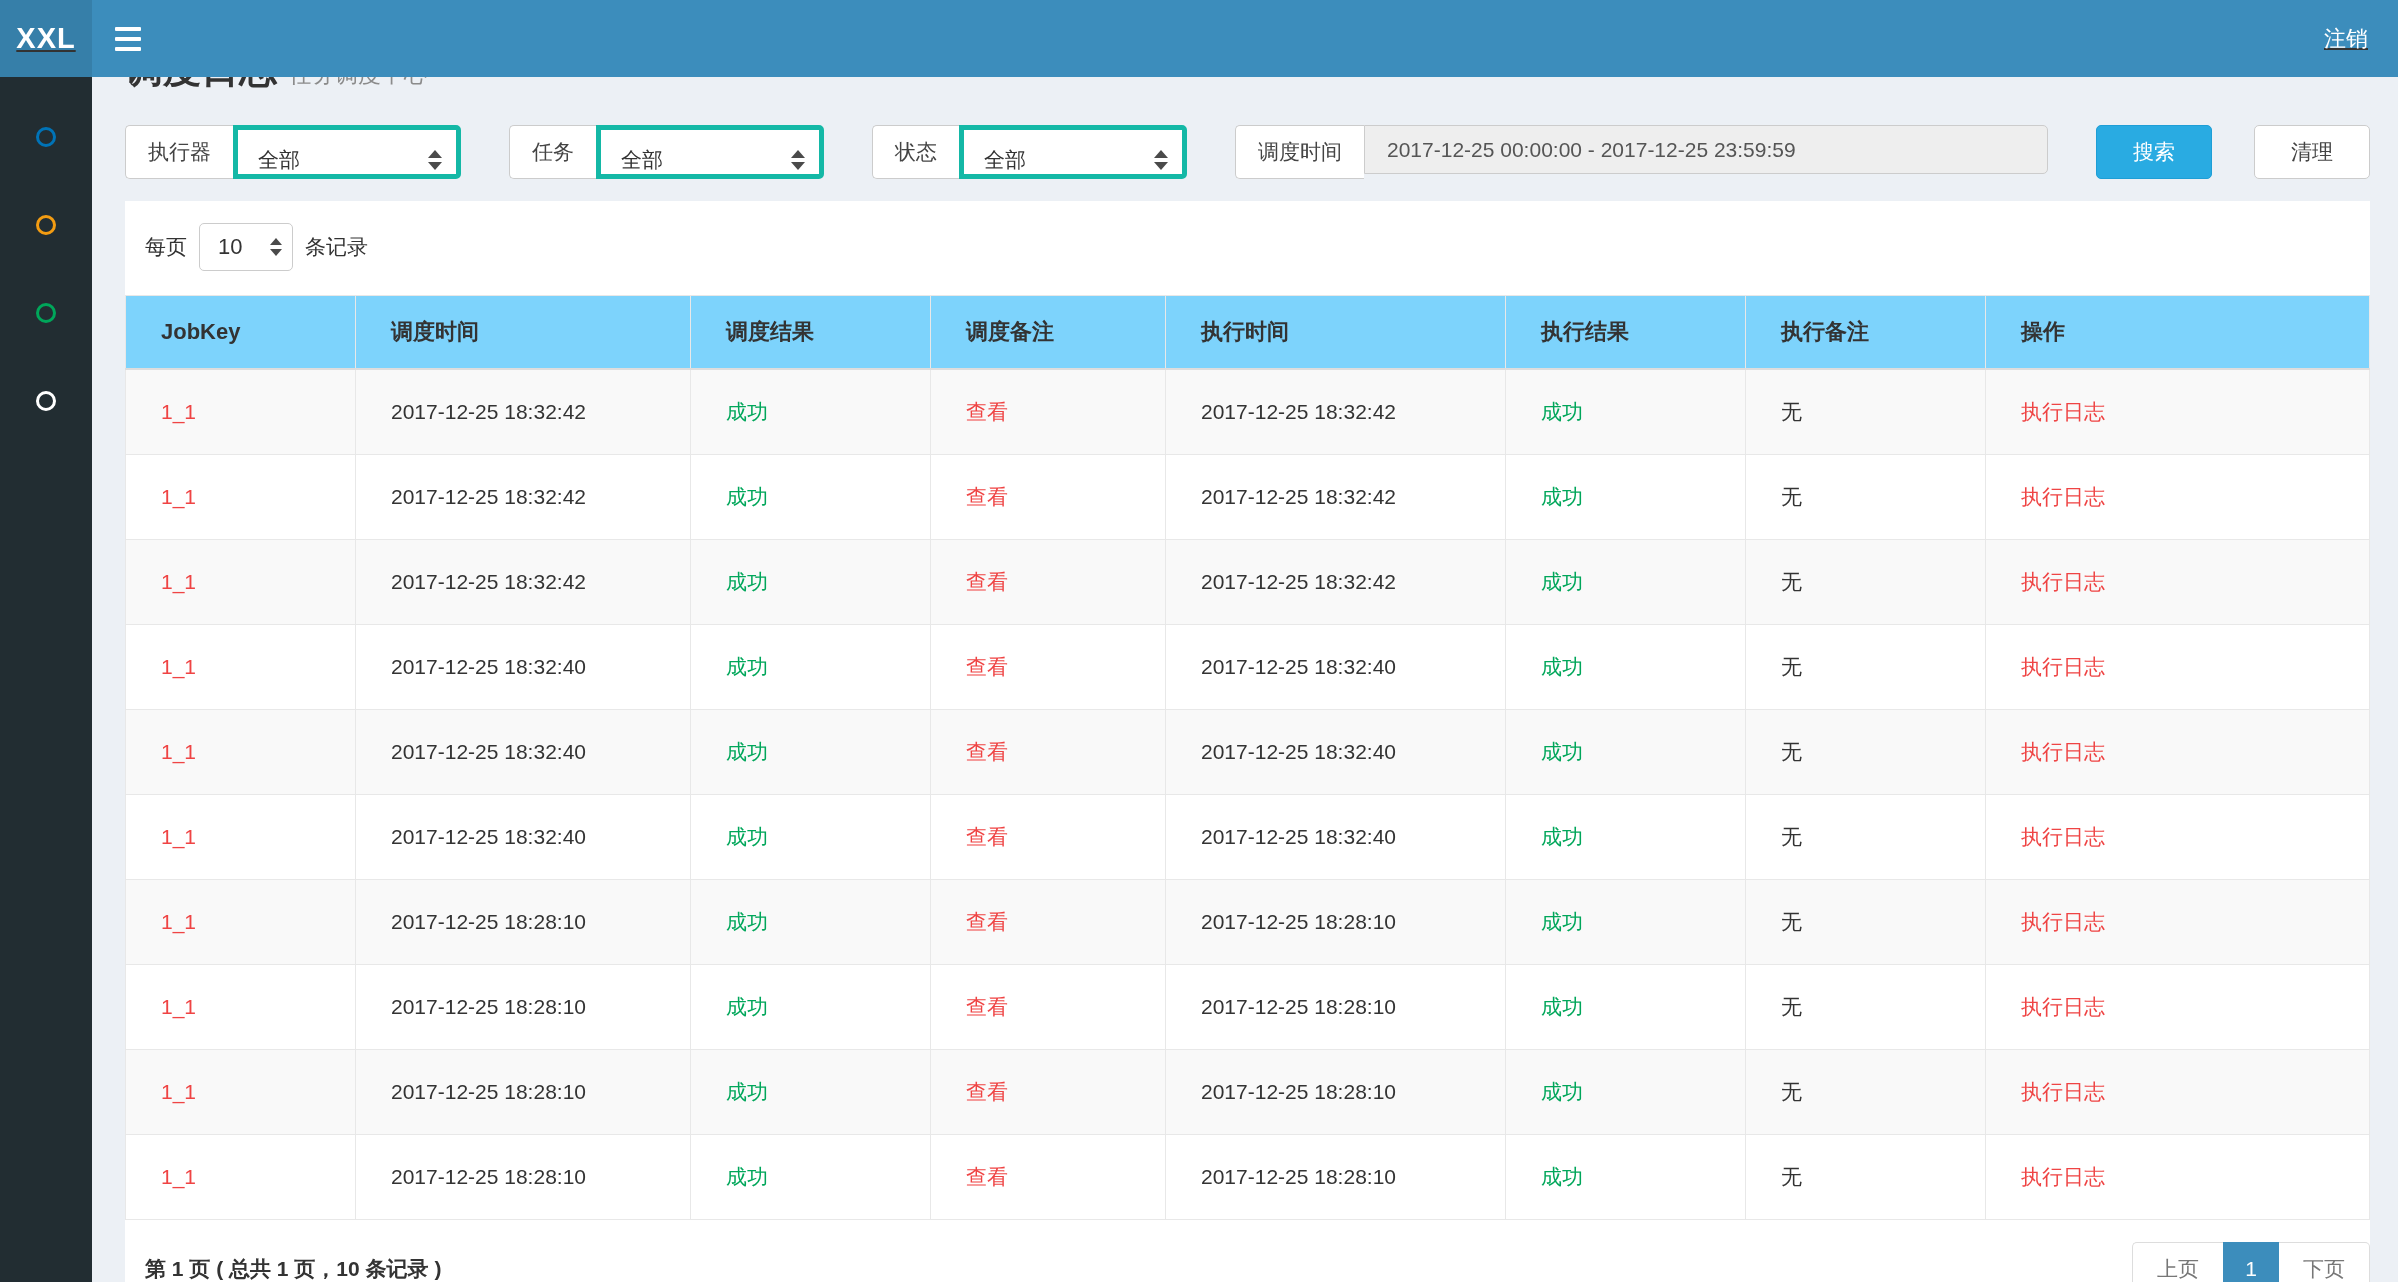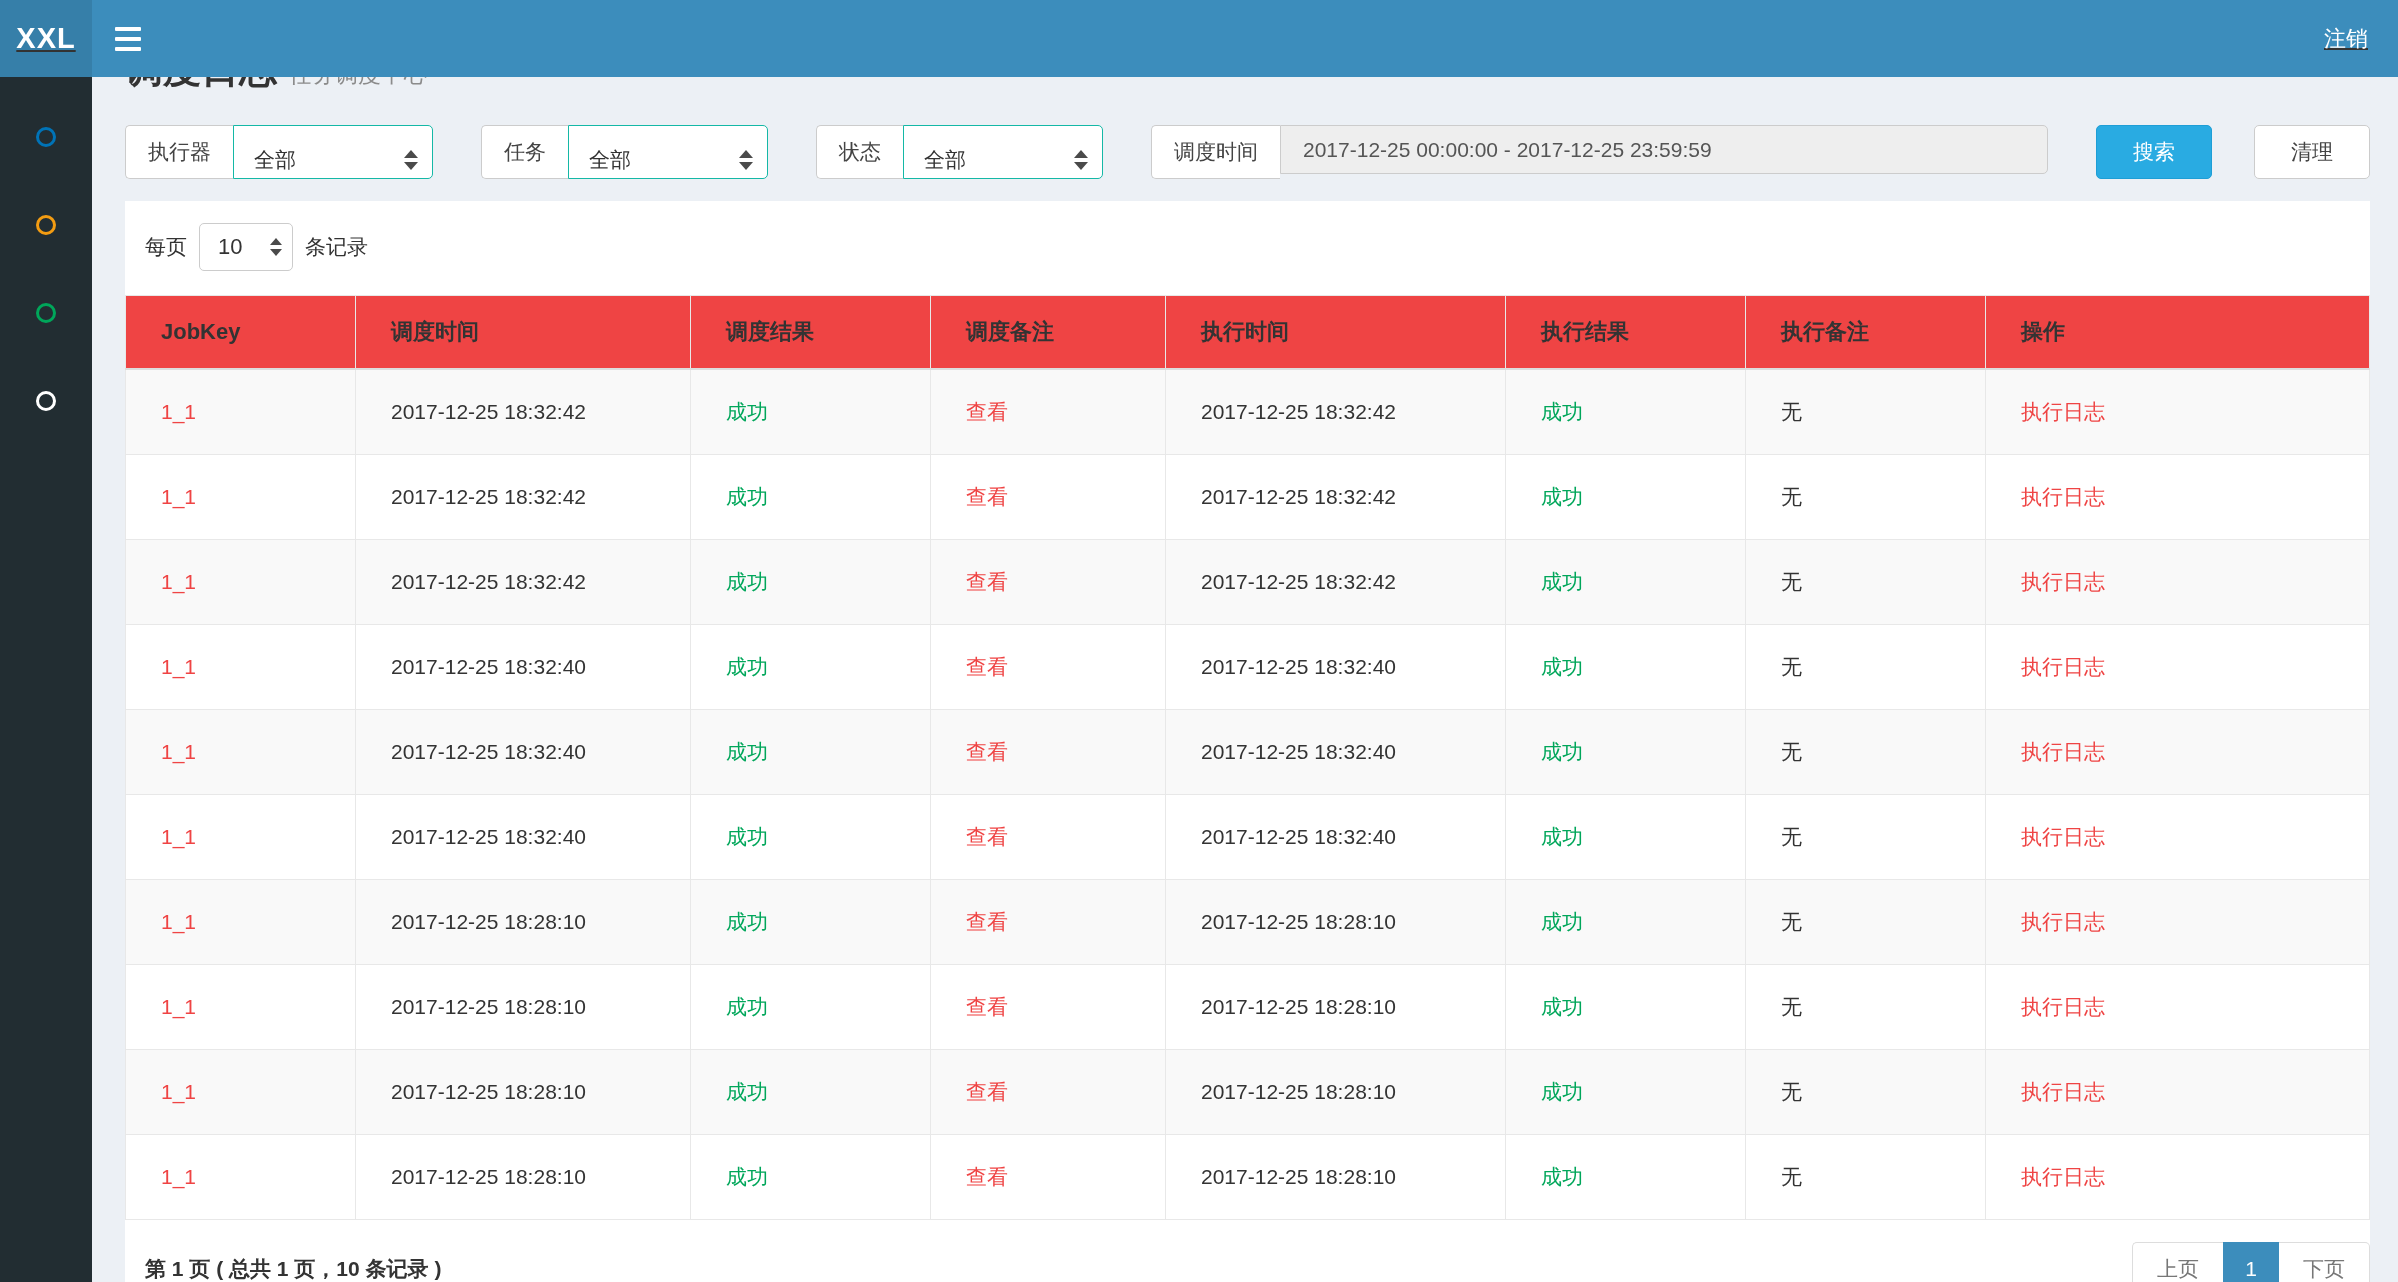--- a/index.html
+++ b/index.html
@@ -25,37 +25,37 @@
   .page-header{margin:22px 0 30px;}
   .page-title{font-size:38px;font-weight:700;color:#333;}
   .page-subtitle{font-size:23px;color:#8b8b8b;margin-left:12px;}
   
   .filters{display:flex;align-items:center;}
   .gap{width:48px;flex:0 0 auto;}
   .gap.small{width:42px;}
   .group{display:flex;height:54px;flex:0 0 auto;}
   .group.time-group{flex:1 1 auto;}
   .addon{display:flex;align-items:center;padding:0 22px;background:#fff;border:1px solid #ccc;border-right:0;border-radius:5px 0 0 5px;color:#444;white-space:nowrap;}
-  .select{display:flex;align-items:center;justify-content:space-between;width:200px;background:#fff;border:1px solid #14b8a6;border-radius:0 5px 5px 0;padding:16px 14px 0 20px;cursor:pointer;color:#333;}
+  .select{display:flex;align-items:center;justify-content:space-between;width:228px;background:#fff;border:5px solid #14b8a6;border-radius:0 5px 5px 0;padding:16px 14px 0 20px;cursor:pointer;color:#333;}
   .arrows{display:flex;flex-direction:column;align-items:center;gap:4px;}
   .arrows .up{width:0;height:0;border-left:7px solid transparent;border-right:7px solid transparent;border-bottom:8px solid #4a4a4a;}
   .arrows .down{width:0;height:0;border-left:7px solid transparent;border-right:7px solid transparent;border-top:8px solid #4a4a4a;}
   .time-input{flex:1 1 auto;height:49px;background:#eee;border:1px solid #ccc;border-radius:0 5px 5px 0;padding:0 22px;font:inherit;color:#555;outline:none;}
   .btn{height:54px;padding:0 36px;border-radius:5px;border:1px solid transparent;font:inherit;cursor:pointer;white-space:nowrap;}
   .btn-search{background:#29abe2;border-color:#1e9ed6;color:#fff;}
   .btn-clear{background:#fff;border-color:#ccc;color:#444;}
   
   .panel{background:#fff;margin-top:22px;min-height:1009px;padding:22px 0 26px;}
   .pagesize{display:flex;align-items:center;padding:0 20px;margin-bottom:24px;}
   .select.select-small{width:94px;height:48px;border-radius:5px;border:1px solid #ccc;margin:0 12px;padding:0 10px 0 18px;font-size:22px;}
   .select.select-small .arrows .up{border-left-width:6px;border-right-width:6px;border-bottom-width:7px;}
   .select.select-small .arrows .down{border-left-width:6px;border-right-width:6px;border-top-width:7px;}
   
   table{width:100%;border-collapse:collapse;table-layout:fixed;border:1px solid #e8e8e8;}
-  th{font-weight:bold;text-align:left;font-size:22px;color:#333;padding:21px 12px 21px 35px;border:1px solid #e8e8e8;border-bottom:2px solid #ddd;background:#ef4444;}
+  th{font-weight:bold;text-align:left;font-size:22px;color:#333;padding:21px 12px 21px 35px;border:1px solid #e8e8e8;border-bottom:2px solid #ddd;background:#7dd3fc;}
   td{padding:28px 12px 28px 35px;border:1px solid #e8e8e8;border-top:0;color:#333;}
   tbody tr:nth-child(odd){background:#f9f9f9;}
   .link{color:#ef4444;text-decoration:none;cursor:pointer;}
   td.success{color:#00a65a;}
   
   .pager-row{display:flex;align-items:center;justify-content:space-between;margin-top:22px;padding-left:20px;}
   .summary{color:#333;font-weight:bold;}
   .pagination{display:flex;}
   .page-btn{height:54px;min-width:90px;padding:0 24px;display:flex;align-items:center;justify-content:center;background:#fff;border:1px solid #ddd;color:#777;cursor:pointer;user-select:none;}
   .page-btn.prev{border-radius:5px 0 0 5px;border-right:0;}

